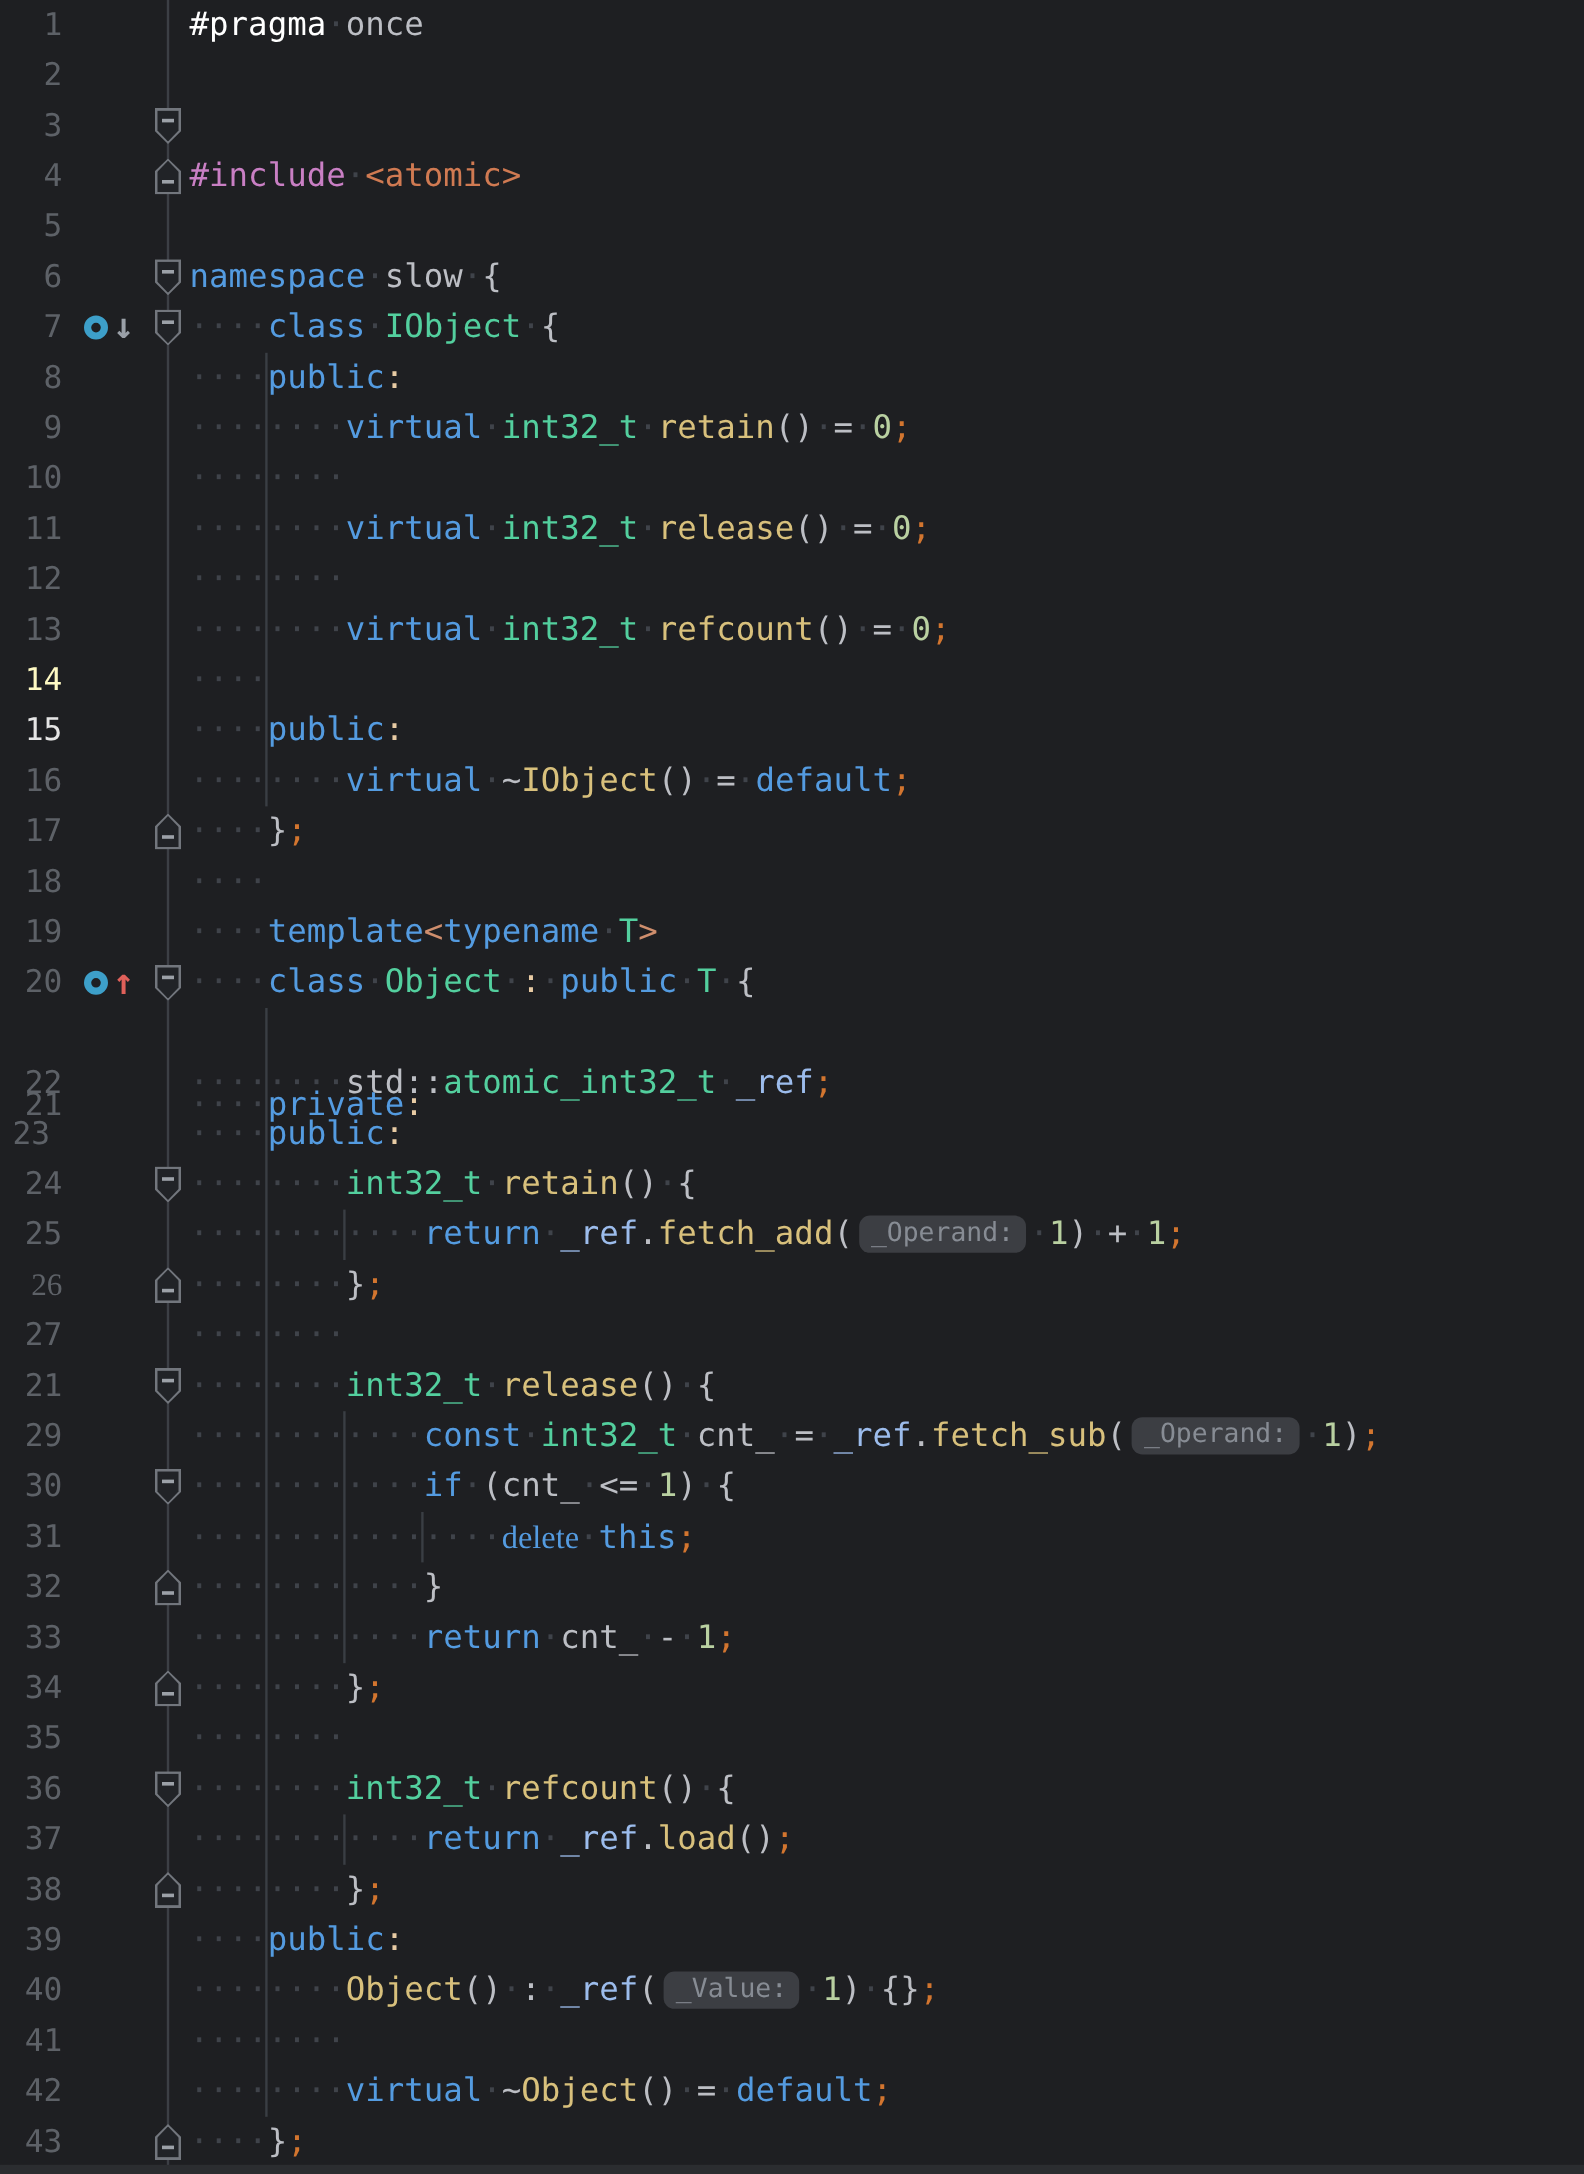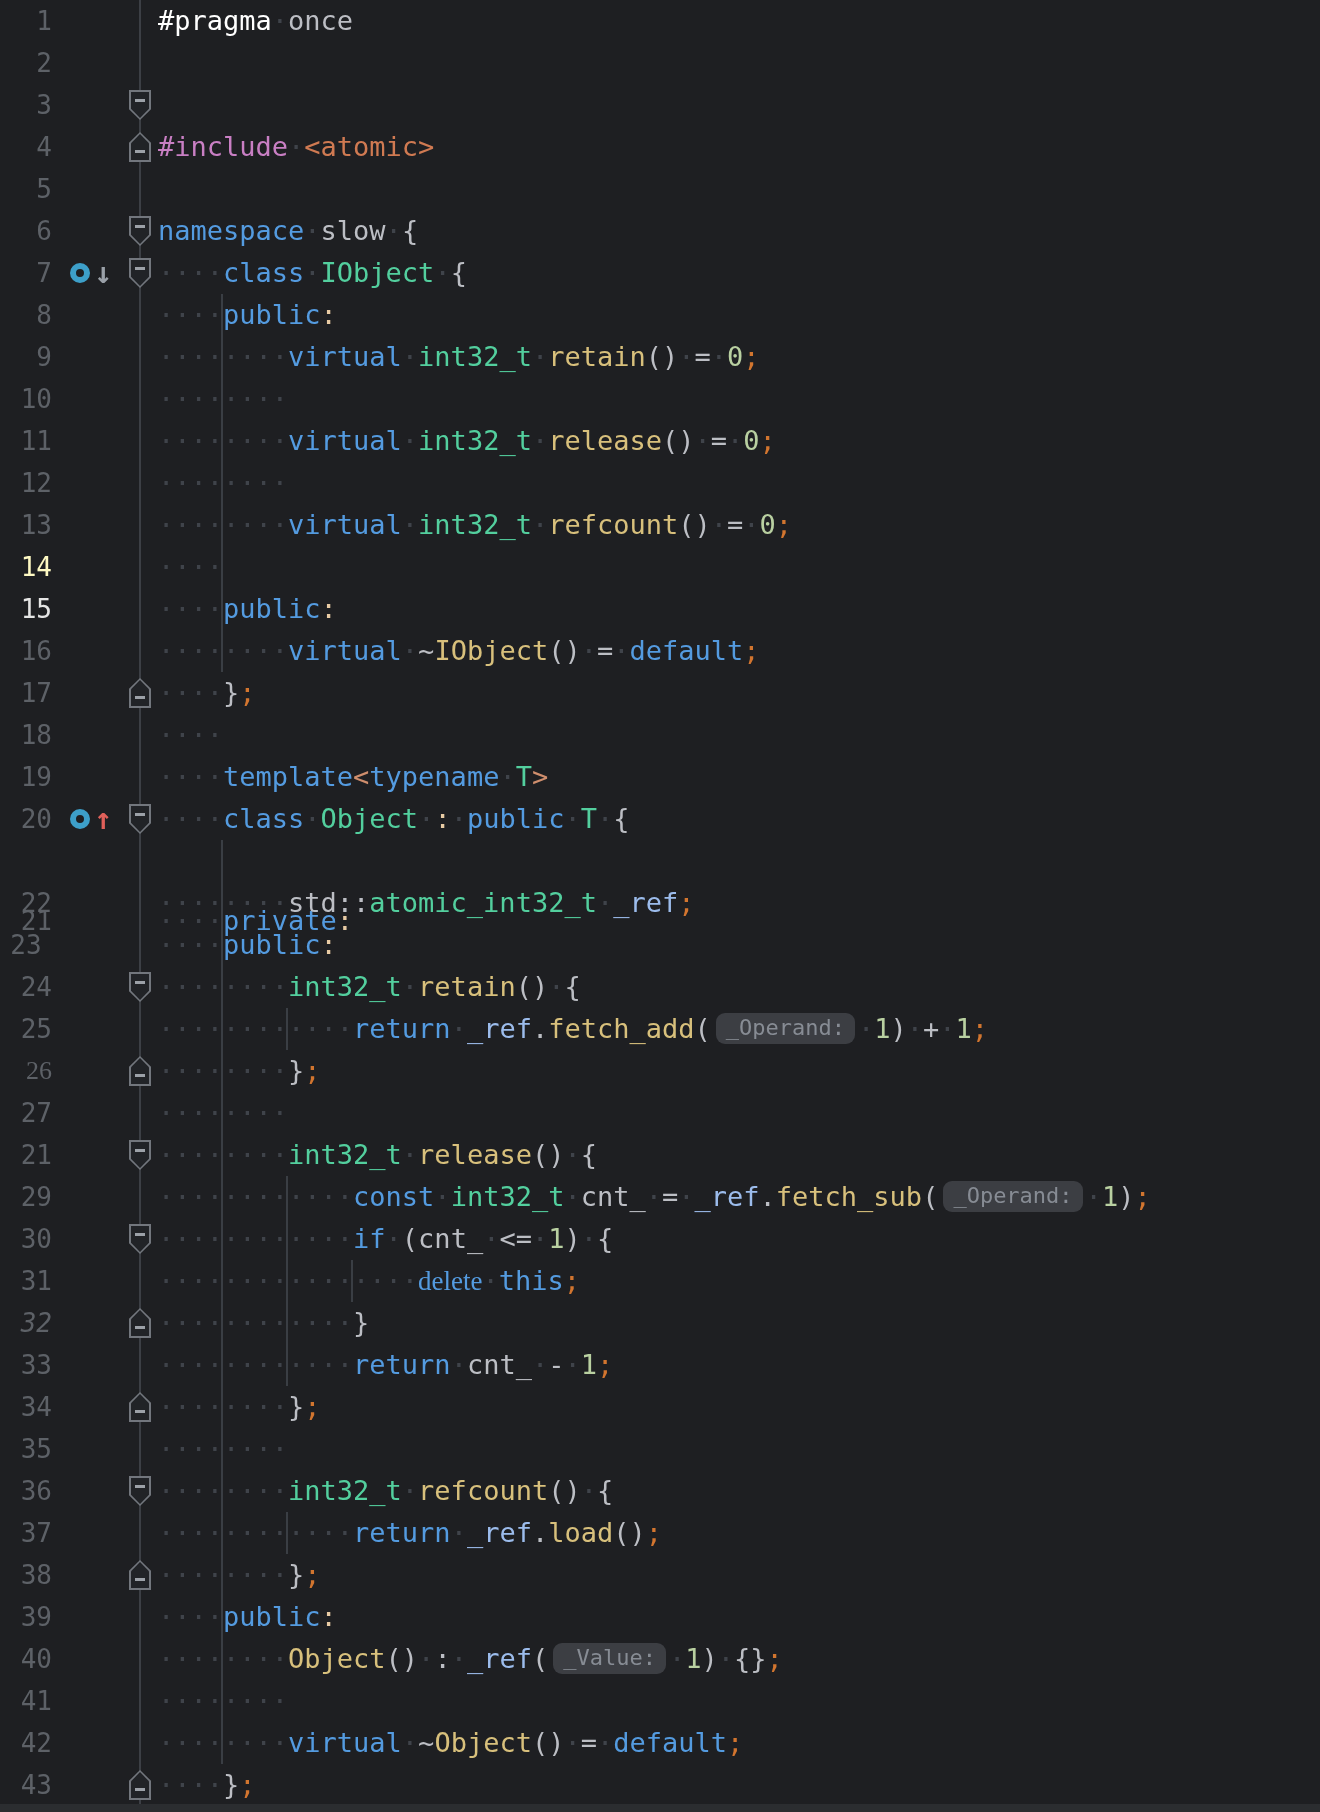--- a/index.html
+++ b/index.html
@@ -204,21 +204,21 @@
           <div class="inner" style="background: rgb(33, 35, 39);"></div>
           <div class="minus" style="background: rgb(156, 161, 168);"></div>
         </div>
         <span class="code"><span class="ws" style="color: rgb(63, 67, 74);">············</span><span style="color: rgb(84, 155, 224);">if</span><span class="ws" style="color: rgb(63, 67, 74);">·</span><span style="color: rgb(188, 190, 196);">(cnt_</span><span class="ws" style="color: rgb(63, 67, 74);">·</span><span style="color: rgb(188, 190, 196);">&lt;=</span><span class="ws" style="color: rgb(63, 67, 74);">·</span><span style="color: rgb(185, 208, 161);">1</span><span style="color: rgb(188, 190, 196);">)</span><span class="ws" style="color: rgb(63, 67, 74);">·</span><span style="color: rgb(188, 190, 196);">{</span></span>
       </div>
       <div class="row" style="top: 1260px;">
         <span class="lineno" style="color: rgb(93, 97, 103);">31</span>
         <span class="code"><span class="ws" style="color: rgb(63, 67, 74);">················</span><span style="color: rgb(84, 155, 224); font-family: Liberation Serif, serif;">delete</span><span class="ws" style="color: rgb(63, 67, 74);">·</span><span style="color: rgb(84, 155, 224);">this</span><span style="color: rgb(210, 117, 47);">;</span></span>
       </div>
       <div class="row" style="top: 1302px;">
-        <span class="lineno" style="color: rgb(93, 97, 103); font-style: italic;">32</span>
+        <span class="lineno" style="color: rgb(93, 97, 103);">32</span>
         <div class="fold up">
           <div class="outer" style="background: rgb(114, 118, 125);"></div>
           <div class="inner" style="background: rgb(33, 35, 39);"></div>
           <div class="minus" style="background: rgb(156, 161, 168);"></div>
         </div>
         <span class="code"><span class="ws" style="color: rgb(63, 67, 74);">············</span><span style="color: rgb(188, 190, 196);">}</span></span>
       </div>
       <div class="row" style="top: 1344px;">
         <span class="lineno" style="color: rgb(93, 97, 103);">33</span>
         <span class="code"><span class="ws" style="color: rgb(63, 67, 74);">············</span><span style="color: rgb(84, 155, 224);">return</span><span class="ws" style="color: rgb(63, 67, 74);">·</span><span style="color: rgb(188, 190, 196);">cnt_</span><span class="ws" style="color: rgb(63, 67, 74);">·</span><span style="color: rgb(188, 190, 196);">-</span><span class="ws" style="color: rgb(63, 67, 74);">·</span><span style="color: rgb(185, 208, 161);">1</span><span style="color: rgb(210, 117, 47);">;</span></span>

